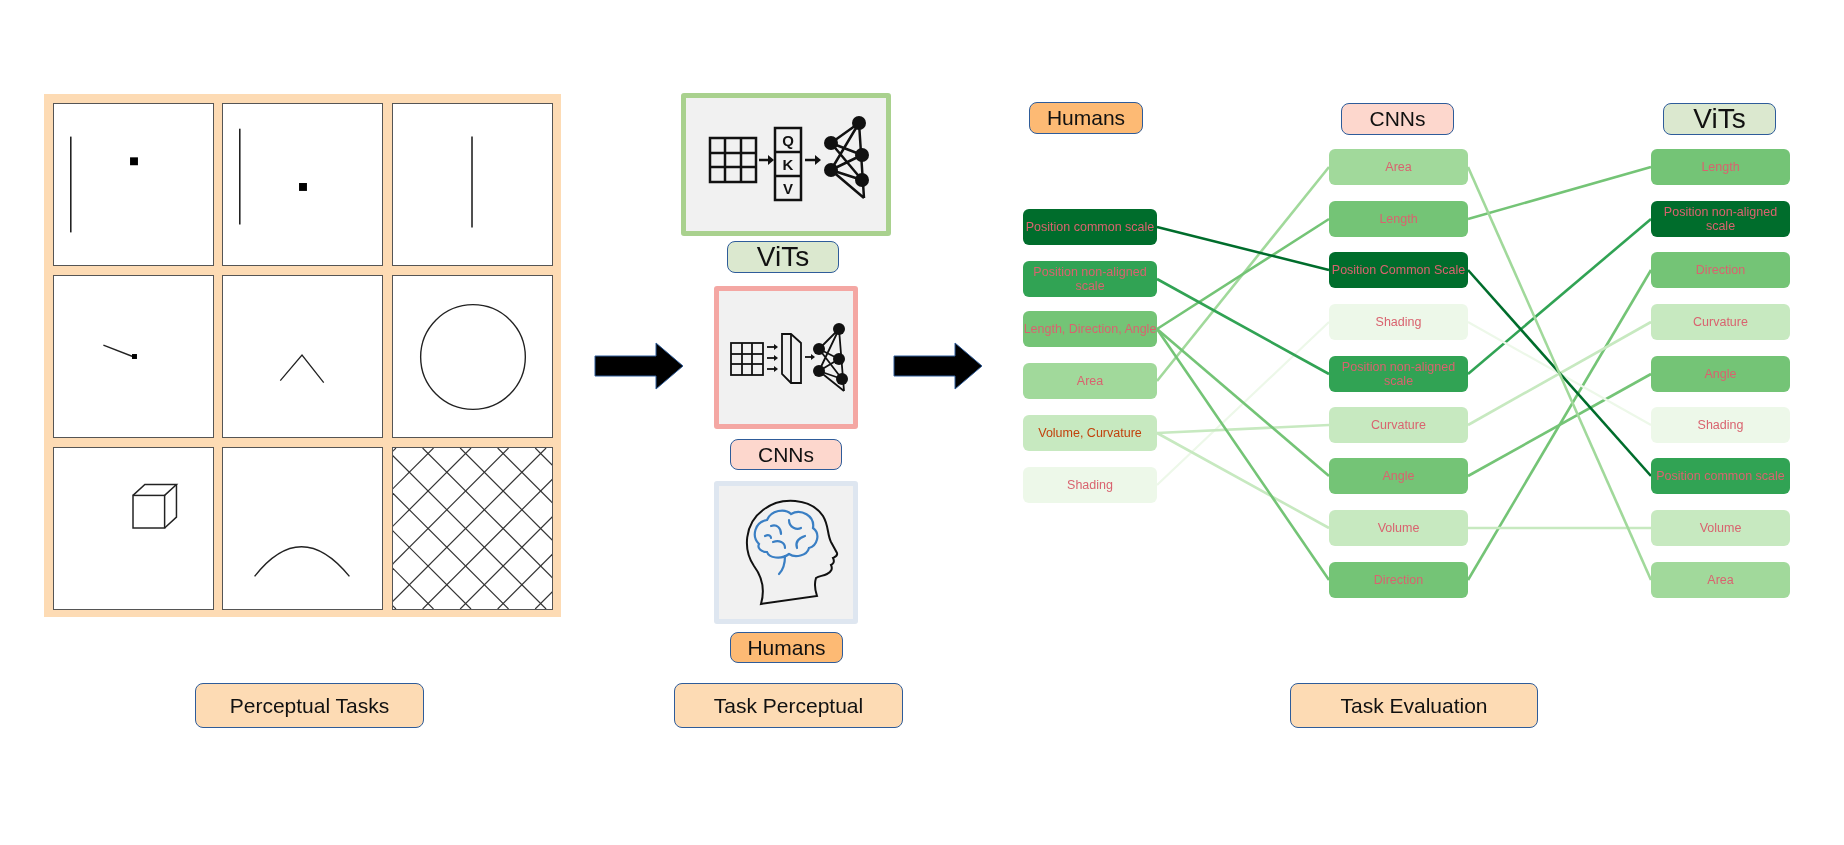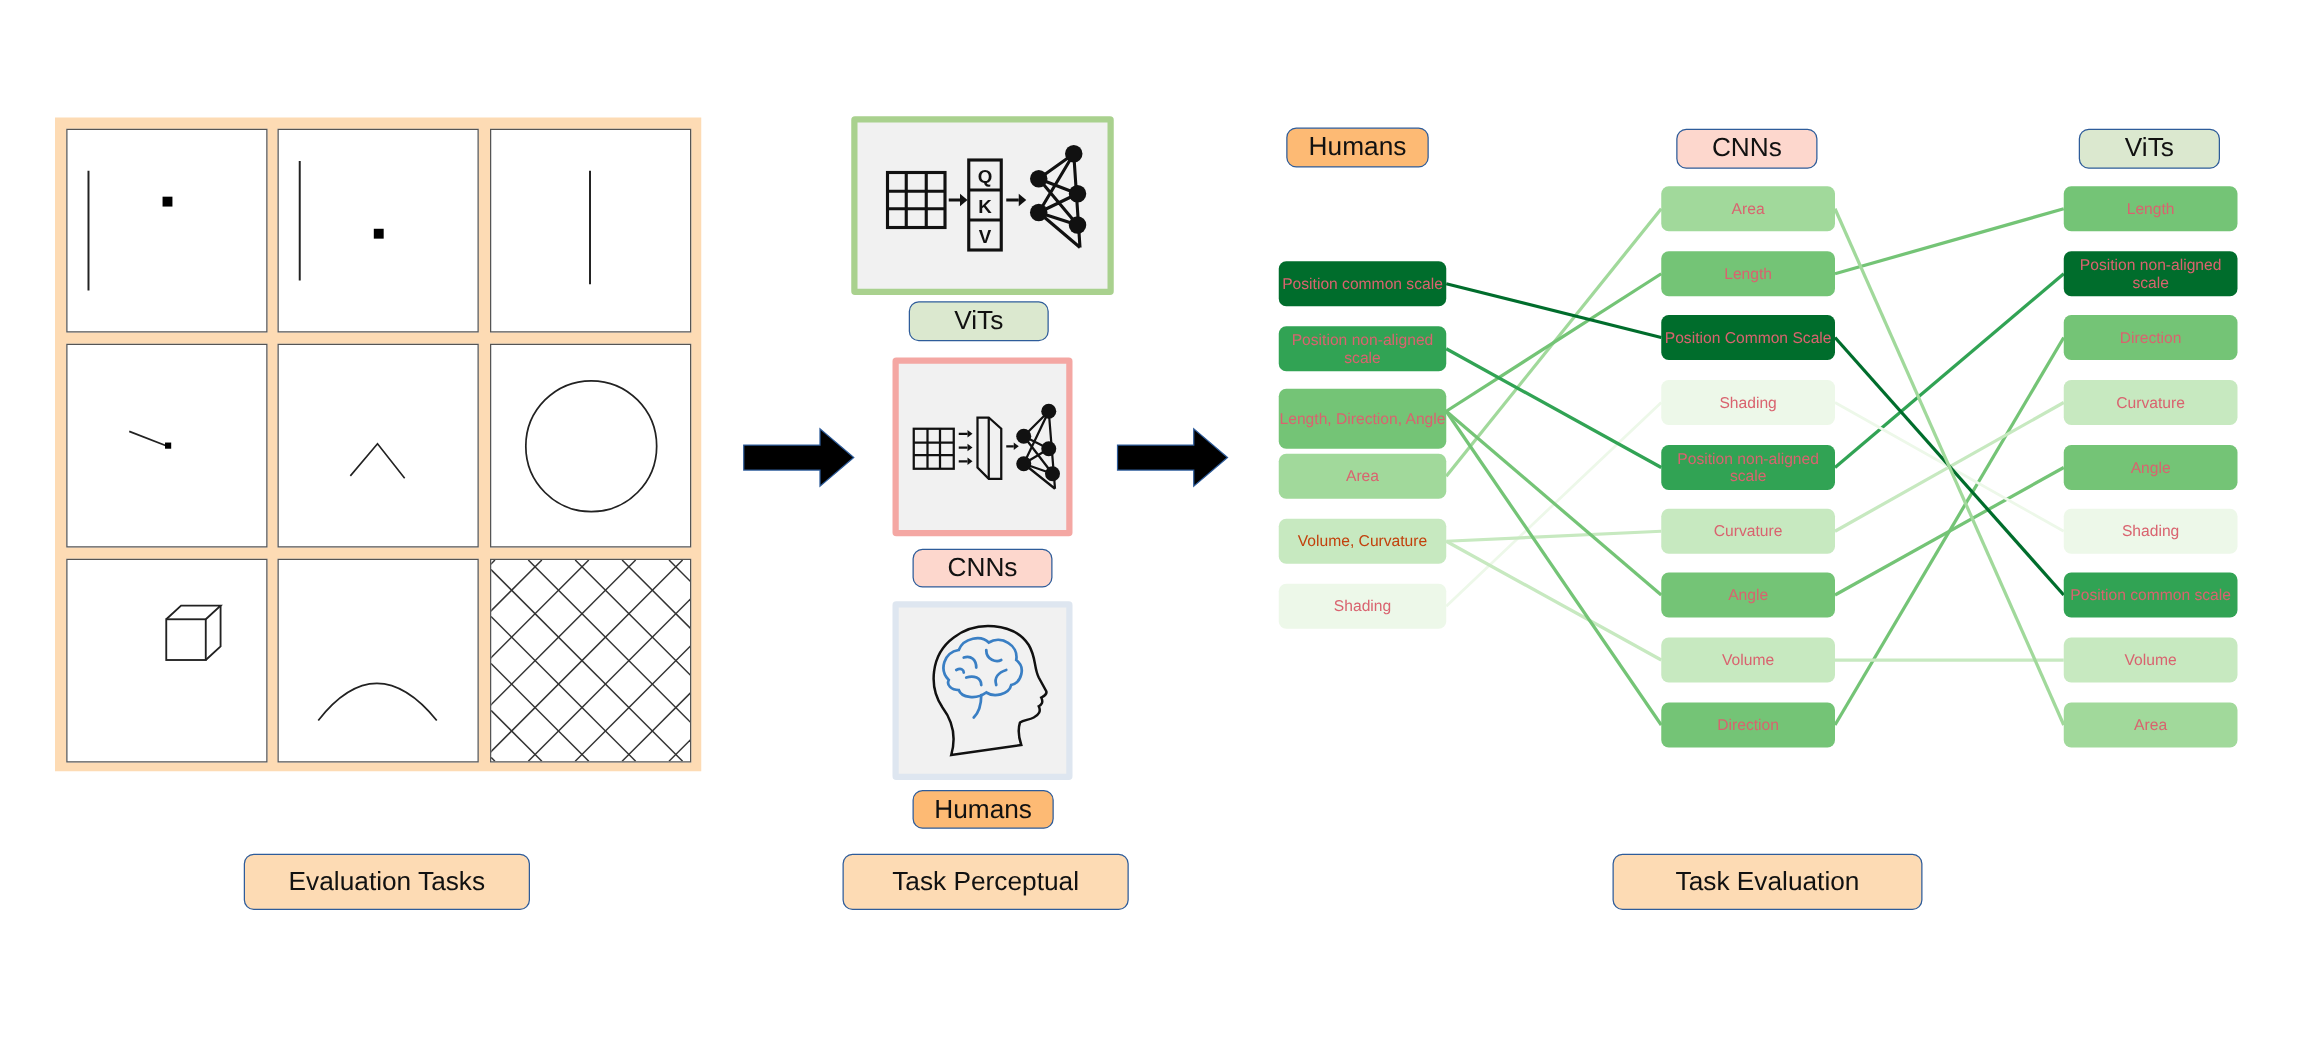--- a/index.html
+++ b/index.html
@@ -10,21 +10,21 @@
   
   #task-panel { left: 44px; top: 94px; width: 517px; height: 523px; background: #fddbb4; }
   .cell { position: absolute; background: #ffffff; border: 1.5px solid #555; box-sizing: border-box;
           width: 161px; height: 163px; }
   .cell svg { width: 100%; height: 100%; display: block; }
 
   
   .pill { position: absolute; box-sizing: border-box; border: 1.2px solid #2e5c9a; border-radius: 8px;
           display: flex; align-items: center; justify-content: center; color: #111; }
   .pill.orange { background: #fddbb4; font-size: 21px; }
-  .pill.green { background: #dbe8cf; font-size: 21px; text-align: center; }
+  .pill.green { background: #dbe8cf; font-size: 28px; text-align: center; }
   .pill.pink  { background: #fdd7cd; font-size: 21px; }
   .pill.blue  { background: #fdba74; font-size: 21px; }
 
   
   .evalbox { position: absolute; box-sizing: border-box; background: #f1f1f1; border-radius: 3px; }
   .evalbox svg { width: 100%; height: 100%; display: block; }
 
   
   .arrow { position: absolute; }
 
@@ -114,21 +114,21 @@
         <line x1="220" y1="0" x2="383" y2="163" stroke="#333" stroke-width="1.2"></line>
         <line x1="220" y1="163" x2="383" y2="0" stroke="#333" stroke-width="1.2"></line>
         <line x1="258" y1="0" x2="421" y2="163" stroke="#333" stroke-width="1.2"></line>
         <line x1="258" y1="163" x2="421" y2="0" stroke="#333" stroke-width="1.2"></line>
         <line x1="296" y1="0" x2="459" y2="163" stroke="#333" stroke-width="1.2"></line>
         <line x1="296" y1="163" x2="459" y2="0" stroke="#333" stroke-width="1.2"></line>
       </svg>
   </div>
 </div>
 
-<div class="pill orange" style="left:195px;top:683px;width:229px;height:45px">Evaluation Tasks</div>
+<div class="pill orange" style="left:195px;top:683px;width:229px;height:45px">Perceptual Tasks</div>
 
 <svg class="arrow" style="left:594px;top:341px" width="92" height="50">
   <polygon points="1,15 62,15 62,2 89,25 62,48 62,35 1,35" fill="#000" stroke="#2e5c9a" stroke-width="1"></polygon>
 </svg>
 <svg class="arrow" style="left:893px;top:341px" width="92" height="50">
   <polygon points="1,15 62,15 62,2 89,25 62,48 62,35 1,35" fill="#000" stroke="#2e5c9a" stroke-width="1"></polygon>
 </svg>
 
 <div class="evalbox" style="left:681px;top:93px;width:210px;height:143px;border:5px solid #a9d18e">
   <svg viewBox="0 0 200 133">
@@ -229,21 +229,21 @@
     <line x1="1468" y1="167" x2="1651" y2="580" stroke="#a1d99b" stroke-width="2.6"></line>
   </svg>
 
 <div class="pill blue" style="left:1029px;top:102px;width:114px;height:32px">Humans</div>
 <div class="pill pink" style="left:1341px;top:103px;width:113px;height:32px">CNNs</div>
 <div class="pill green" style="left:1663px;top:103px;width:113px;height:32px">ViTs</div>
 
 <div id="nodes-layer">
     <div class="node dark" style="left: 1023px; top: 209px; width: 134px; height: 36px; background: rgb(0, 109, 44); color: rgb(217, 99, 111);">Position common scale</div>
     <div class="node dark" style="left: 1023px; top: 261px; width: 134px; height: 36px; background: rgb(49, 163, 84); color: rgb(217, 99, 111);">Position non-aligned scale</div>
-    <div class="node" style="left: 1023px; top: 311px; width: 134px; height: 48px; background: rgb(116, 196, 118); color: rgb(217, 99, 111);">Length, Direction, Angle</div>
+    <div class="node" style="left: 1023px; top: 311px; width: 134px; height: 36px; background: rgb(116, 196, 118); color: rgb(217, 99, 111);">Length, Direction, Angle</div>
     <div class="node" style="left: 1023px; top: 363px; width: 134px; height: 36px; background: rgb(161, 217, 155); color: rgb(217, 99, 111);">Area</div>
     <div class="node" style="left: 1023px; top: 415px; width: 134px; height: 36px; background: rgb(199, 233, 192); color: #c2410c;">Volume, Curvature</div>
     <div class="node" style="left: 1023px; top: 467px; width: 134px; height: 36px; background: rgb(237, 248, 233); color: rgb(217, 99, 111);">Shading</div>
     <div class="node" style="left: 1329px; top: 149px; width: 139px; height: 36px; background: rgb(161, 217, 155); color: rgb(217, 99, 111);">Area</div>
     <div class="node" style="left: 1329px; top: 201px; width: 139px; height: 36px; background: rgb(116, 196, 118); color: rgb(217, 99, 111);">Length</div>
     <div class="node dark" style="left: 1329px; top: 252px; width: 139px; height: 36px; background: rgb(0, 109, 44); color: rgb(217, 99, 111);">Position Common Scale</div>
     <div class="node" style="left: 1329px; top: 304px; width: 139px; height: 36px; background: rgb(237, 248, 233); color: rgb(217, 99, 111);">Shading</div>
     <div class="node dark" style="left: 1329px; top: 356px; width: 139px; height: 36px; background: rgb(49, 163, 84); color: rgb(217, 99, 111);">Position non-aligned scale</div>
     <div class="node" style="left: 1329px; top: 407px; width: 139px; height: 36px; background: rgb(199, 233, 192); color: rgb(217, 99, 111);">Curvature</div>
     <div class="node" style="left: 1329px; top: 458px; width: 139px; height: 36px; background: rgb(116, 196, 118); color: rgb(217, 99, 111);">Angle</div>

